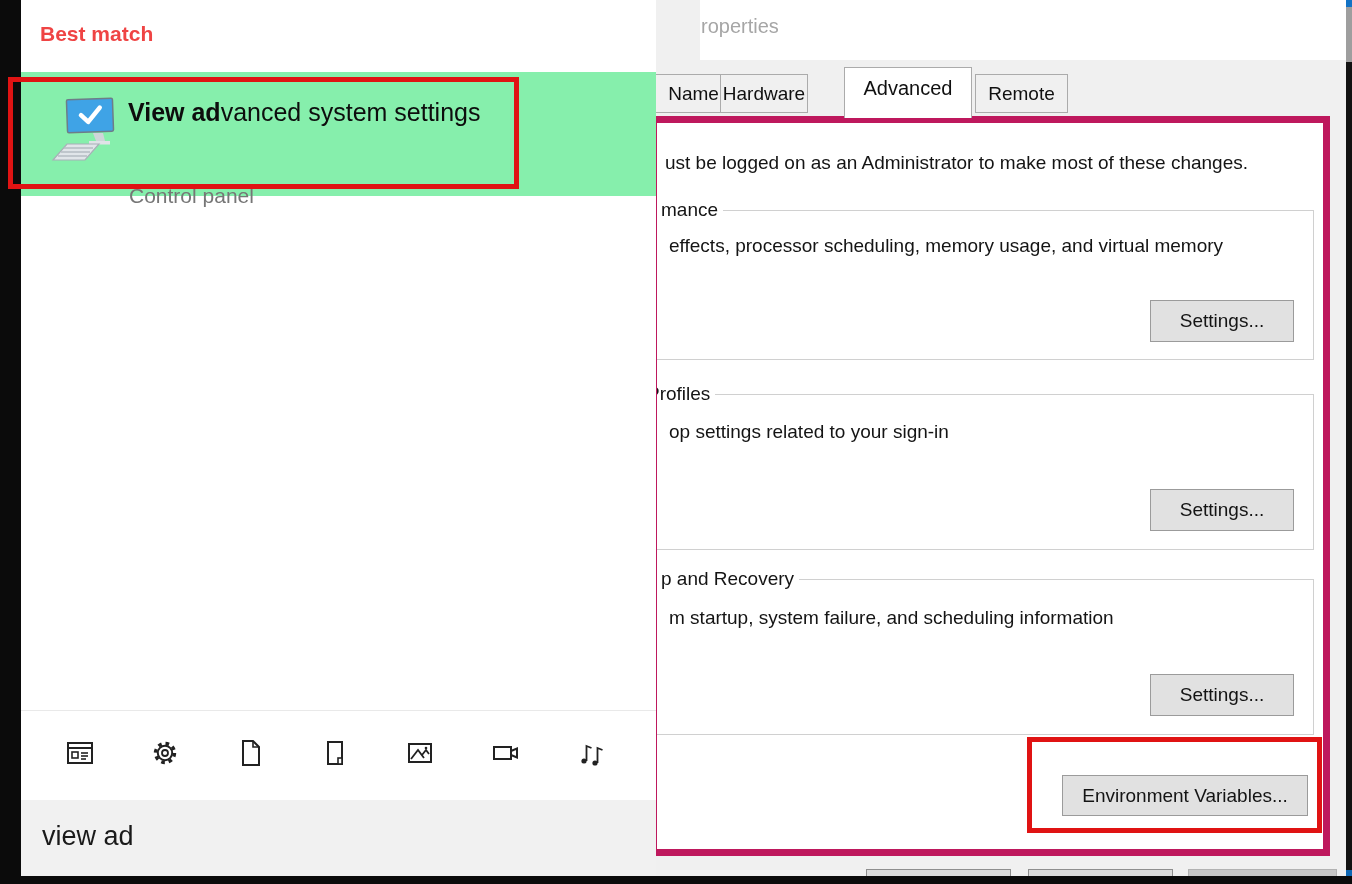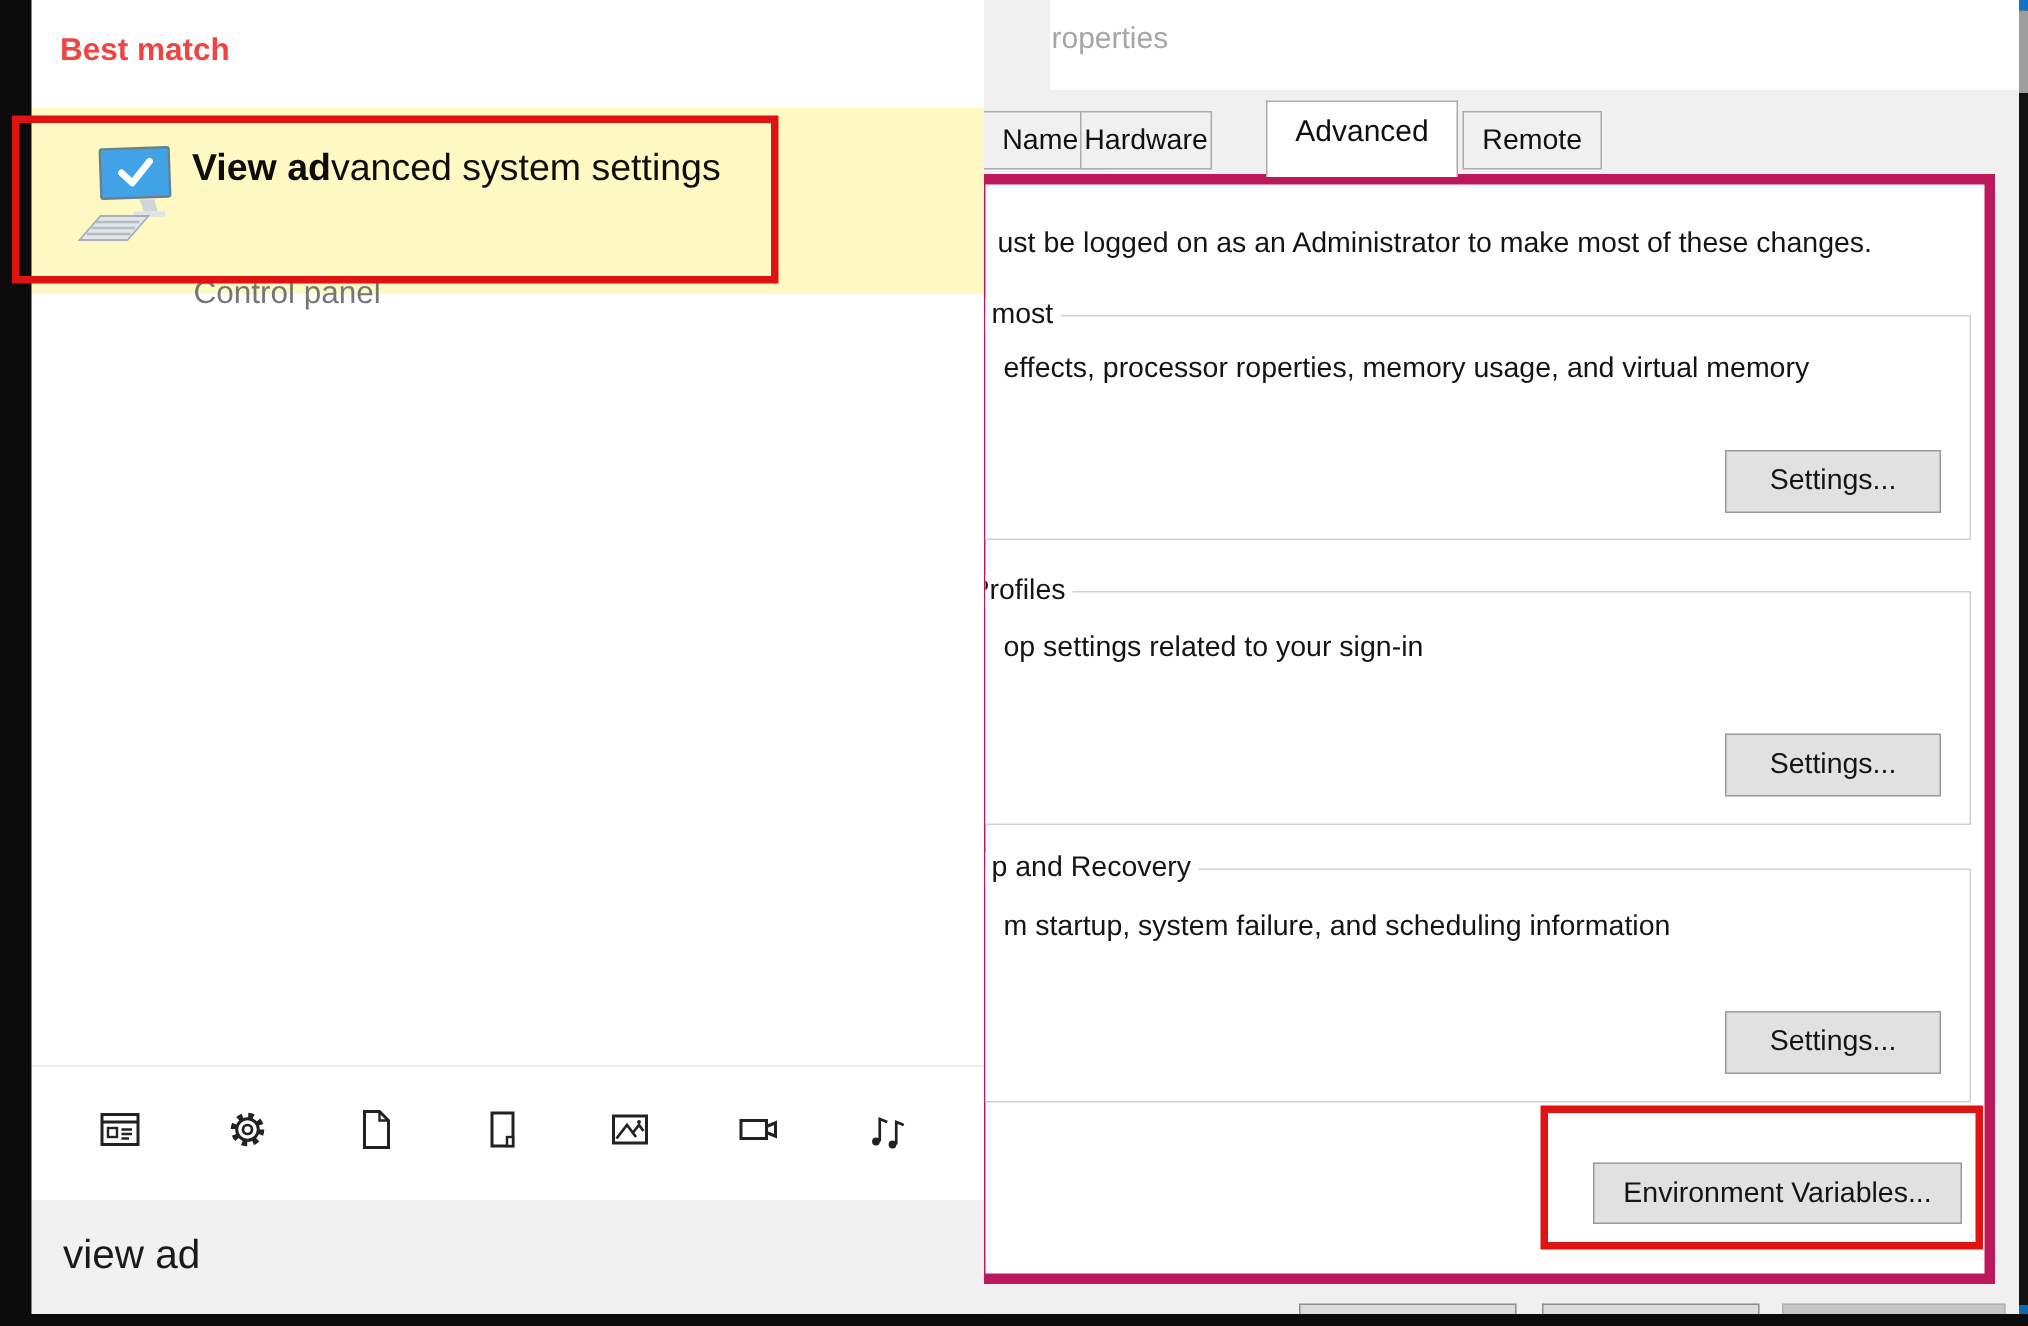--- a/index.html
+++ b/index.html
@@ -47,21 +47,21 @@
   .redbox-result{left:8px;top:77px;width:511px;height:112px;z-index:7;}
 
   .footer-btn{position:absolute;top:869px;height:34px;box-sizing:border-box;background:#dcdcdc;border:1px solid #8e8e8e;}
   .fb-1{left:210px;width:145px;}
   .fb-2{left:372px;width:145px;}
   .fb-3{left:532px;width:149px;background:#c6c6c6;border-color:#b2b2b2;}
 
   
   .search-panel{position:absolute;left:21px;top:0;width:635px;height:876px;background:#ffffff;z-index:2;}
   .best-match-header{position:absolute;left:19px;top:22px;font-size:21px;font-weight:bold;color:#ef4444;}
-  .result-row{position:absolute;left:0;top:72px;width:635px;height:124px;background:#fef9c3;}
+  .result-row{position:absolute;left:0;top:72px;width:635px;height:124px;background:#86efac;}
   .pc-icon{position:absolute;left:22px;top:22px;}
   .result-title{position:absolute;left:107px;top:26px;font-size:25px;color:#0d0d0d;white-space:nowrap;}
   .result-title b{font-weight:bold;}
   .result-sub{position:absolute;left:108px;top:68px;font-size:21px;color:#767676;white-space:nowrap;margin-top:44px;}
   .panel-divider{position:absolute;left:0;top:710px;width:635px;height:1px;background:#e9e9e9;}
   .filter-row{position:absolute;left:0;top:737px;width:635px;height:32px;}
   .filter-icon{position:absolute;top:0;width:32px;height:32px;cursor:pointer;}
   .fi-0{left:43px;} .fi-1{left:128px;} .fi-2{left:213px;} .fi-3{left:298px;}
   .fi-4{left:383px;} .fi-5{left:468px;} .fi-6{left:553px;}
   .search-bar{position:absolute;left:0;top:800px;width:635px;height:76px;background:#f1f1f1;}
@@ -95,22 +95,22 @@
 
     <div class="tab tab-0">Name</div>
     <div class="tab tab-1">Hardware</div>
     <div class="tab tab-2">Advanced</div>
     <div class="tab tab-3">Remote</div>
 
     <div class="page">
       <div class="admin-note">ust be logged on as an Administrator to make most of these changes.</div>
 
       <div class="groupbox g1">
-        <span class="glabel">most</span>
-        <div class="gdesc">effects, processor roperties, memory usage, and virtual memory</div>
+        <span class="glabel">mance</span>
+        <div class="gdesc">effects, processor scheduling, memory usage, and virtual memory</div>
         <button class="win-btn settings-btn">Settings...</button>
       </div>
 
       <div class="groupbox g2">
         <span class="glabel">Profiles</span>
         <div class="gdesc">op settings related to your sign-in</div>
         <button class="win-btn settings-btn">Settings...</button>
       </div>
 
       <div class="groupbox g3">

